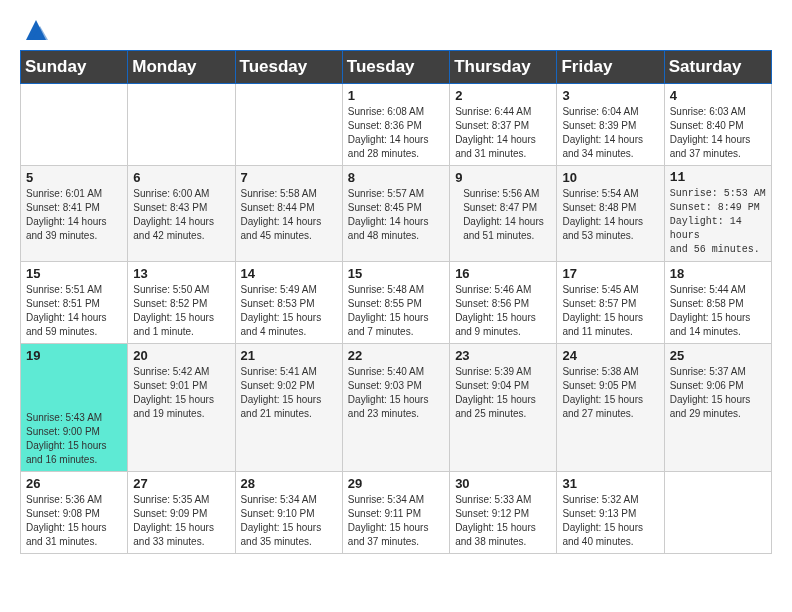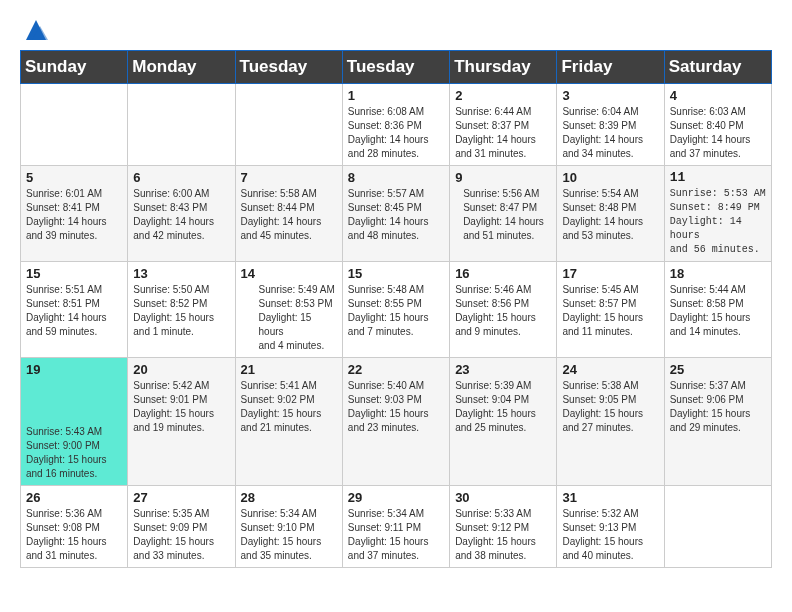--- a/index.html
+++ b/index.html
@@ -225,21 +225,21 @@
           </td>
           <td>
             <span class="day-number">13</span>
             <div class="day-info" style="white-space: pre-line;">Sunrise: 5:50 AM
 Sunset: 8:52 PM
 Daylight: 15 hours
 and 1 minute.</div>
           </td>
           <td>
             <span class="day-number">14</span>
-            <div class="day-info" style="white-space: pre-line; margin-left: 18px;">Sunrise: 5:49 AM
+            <div class="day-info" style="white-space: pre-line;">Sunrise: 5:49 AM
 Sunset: 8:53 PM
 Daylight: 15 hours
 and 4 minutes.</div>
           </td>
           <td>
             <span class="day-number">15</span>
             <div class="day-info" style="white-space: pre-line;">Sunrise: 5:48 AM
 Sunset: 8:55 PM
 Daylight: 15 hours
 and 7 minutes.</div>

